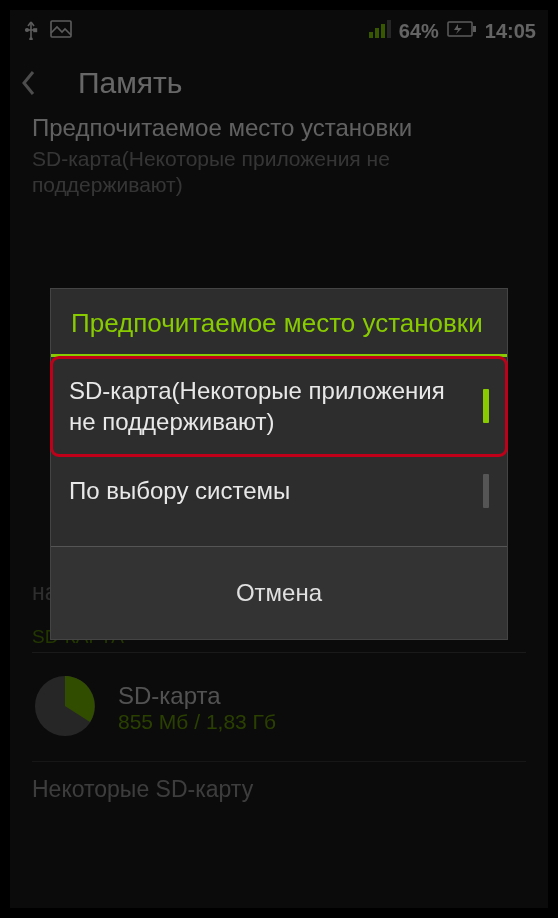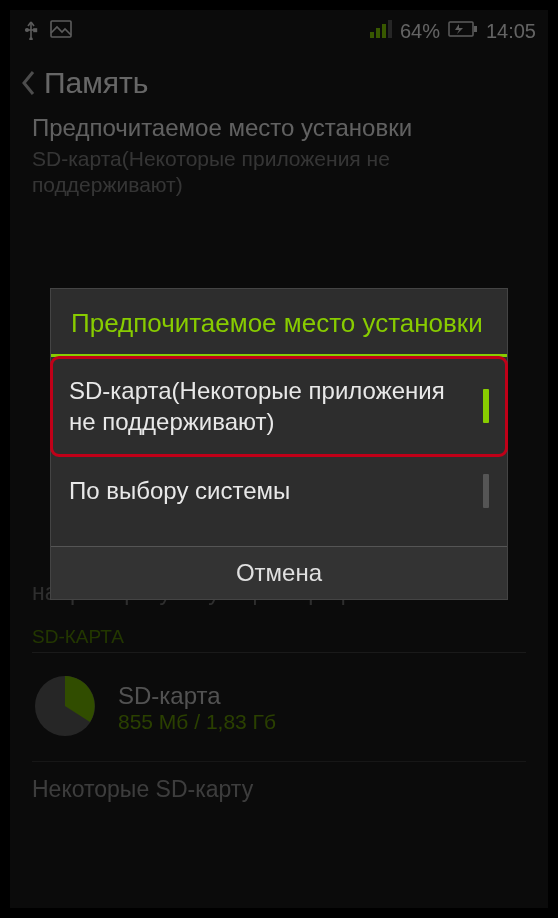--- a/index.html
+++ b/index.html
@@ -18,31 +18,33 @@
     overflow: hidden;
   }
   .statusbar {
     height: 42px;
     display: flex;
     align-items: center;
     justify-content: space-between;
     padding: 0 12px;
     color: #ddd;
     font-size: 20px;
+    font-weight: bold;
   }
   .sb-left, .sb-right { display: flex; align-items: center; gap: 10px; }
   .sb-right { gap: 8px; }
   .header {
     height: 62px;
     display: flex;
     align-items: center;
     padding: 0 10px;
     color: #e5e5e5;
     font-size: 30px;
     font-weight: 300;
+    gap: 34px;
   }
   .chev-back { margin-right: 6px; display:flex; align-items:center; }
   .content { padding: 0 22px; color: #aaa; }
   .section-title {
     color: #6fb300;
     font-size: 20px;
     letter-spacing: 0.5px;
     padding: 14px 0 6px;
     border-bottom: 2px solid #6fb300;
     margin-bottom: 16px;
@@ -104,21 +106,21 @@
     border-radius:1px;
   }
   .opt.selected .radio { background: #88cc00; }
   .opt.selected {
     outline: 3px solid #c00018;
     outline-offset: -2px;
     border-radius: 8px;
   }
   .dlg-cancel {
     text-align:center;
-    padding: 12px 0;
+    padding: 32px 0;
     color: #e0e0e0;
     font-size: 24px;
     font-weight:300;
     border-top: 1px solid #555;
     background: #333;
     margin-top: 20px;
   }
 </style>
 </head>
 <body>

